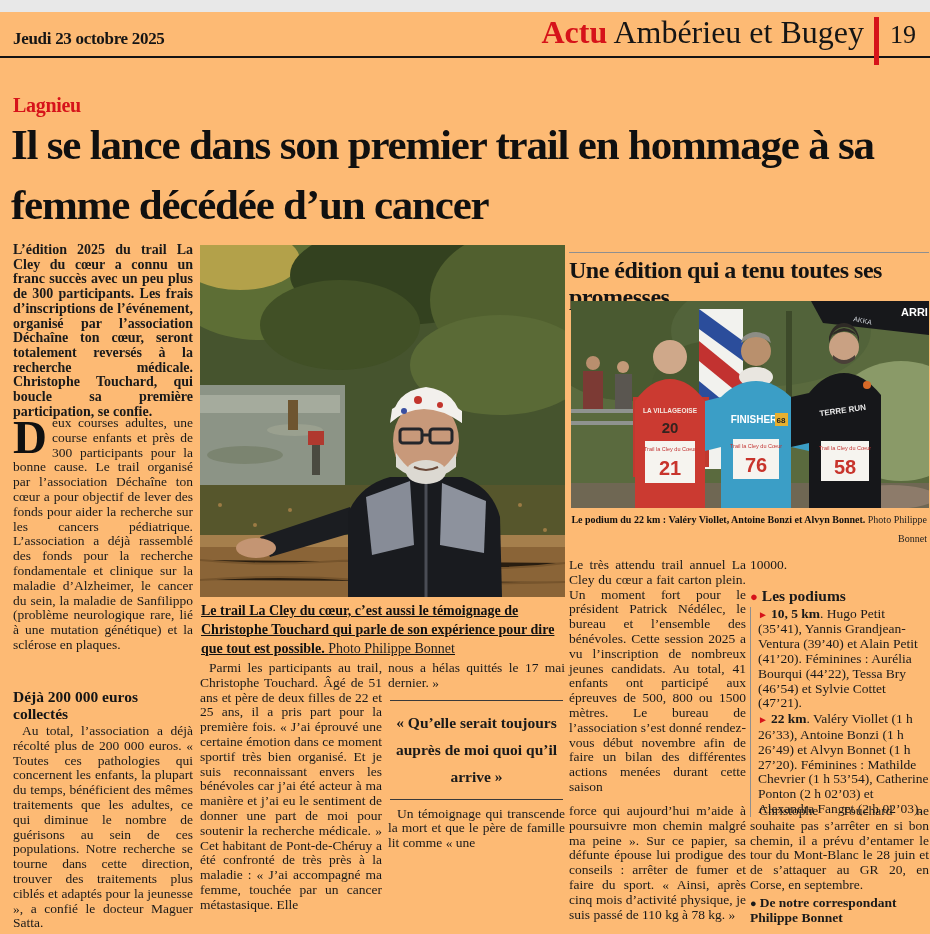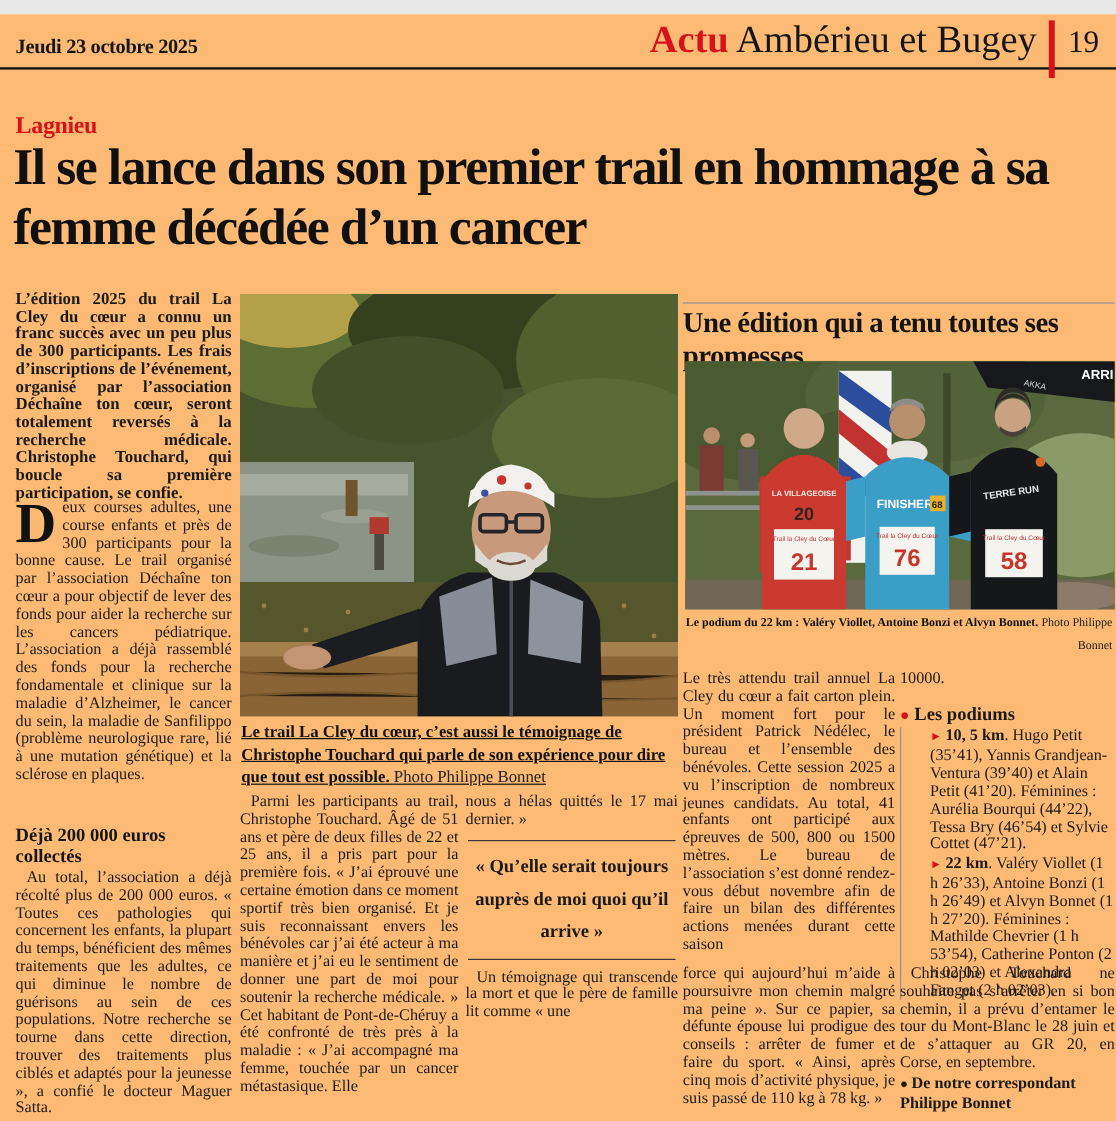--- a/index.html
+++ b/index.html
@@ -9,21 +9,21 @@
   
   .masthead { position:absolute; left:0; top:0; width:930px; height:46px; border-bottom:2px solid #141414; }
   .masthead-date { position:absolute; left:13px; top:17px; font-size:17px; font-weight:bold; letter-spacing:-0.3px; }
   .masthead-right { position:absolute; right:66px; top:2px; font-size:32px; white-space:nowrap; }
   .masthead-actu { color:#d6131a; font-weight:bold; }
   .masthead-redbar { position:absolute; right:51px; top:5px; width:5px; height:48px; background:#d6131a; z-index:2; }
   .masthead-page { position:absolute; right:14px; top:8px; font-size:26px; }
 
   
   .kicker { position:absolute; left:13px; top:82px; font-size:20px; font-weight:bold; color:#d6131a; letter-spacing:-0.3px; }
-  .headline { position:absolute; left:11px; top:103px; width:910px; font-size:43px; line-height:50px; font-weight:bold; letter-spacing:-1.2px; color:#101010; }
+  .headline { position:absolute; left:11px; top:103px; width:910px; font-size:43px; line-height:60px; font-weight:bold; letter-spacing:-1.2px; color:#101010; }
 
   
   .col { position:absolute; font-size:13.5px; line-height:14.8px; text-align:justify; color:#1a1a1a; }
   .col p { text-indent:9px; }
   .col p.noindent { text-indent:0; }
 
   .lede { left:13px; top:231px; width:180px; font-weight:bold; font-size:14px; line-height:14.7px; }
   .body1 { left:13px; top:404px; width:180px; }
   .dropcap { float:left; font-size:47px; line-height:38px; font-weight:bold; padding:2px 5px 0 0; color:#111; }
   .subhead { position:absolute; left:13px; top:676px; width:180px; font-size:15.5px; line-height:17px; font-weight:bold; }
@@ -46,21 +46,21 @@
   
   .sidebar-rule { position:absolute; left:569px; top:240px; width:360px; height:1px; background:#8f8f8f; }
   .sidebar-headline { position:absolute; left:569px; top:245px; width:362px; font-size:24px; line-height:27px; letter-spacing:-0.5px; color:#141414; }
 
   
   .pullquote { margin:9px 2px 7px 2px; border-top:1px solid #3a3a3a; border-bottom:1px solid #3a3a3a; padding:8px 4px 9px 4px; text-align:center; font-weight:bold; font-size:15.5px; line-height:27px; text-indent:0; }
 
   
   .podiums-title { margin-top:16px; font-size:15.5px; font-weight:bold; text-indent:0; text-align:left; }
   .podiums-title .dot { color:#d6131a; font-size:13px; margin-right:4px; }
-  .podiums-list { border-left:1px solid #8f8f8f; padding-left:24px; margin-top:2px; }
+  .podiums-list { border-left:1px solid #8f8f8f; padding-left:7px; margin-top:2px; }
   .podium-item { text-indent:0 !important; text-align:left; margin-bottom:1px; }
   .podium-item .tri { color:#d6131a; font-size:10px; margin-right:3px; }
   .podium-item b { font-weight:bold; }
 
   
   .byline { margin-top:3px; font-weight:bold; text-align:left; text-indent:0 !important; }
   .byline .dot { font-size:11px; margin-right:3px; }
 
   .bottom-rule { position:absolute; left:12px; top:928px; width:906px; height:1px; background:#a8a8a8; }
 </style>

